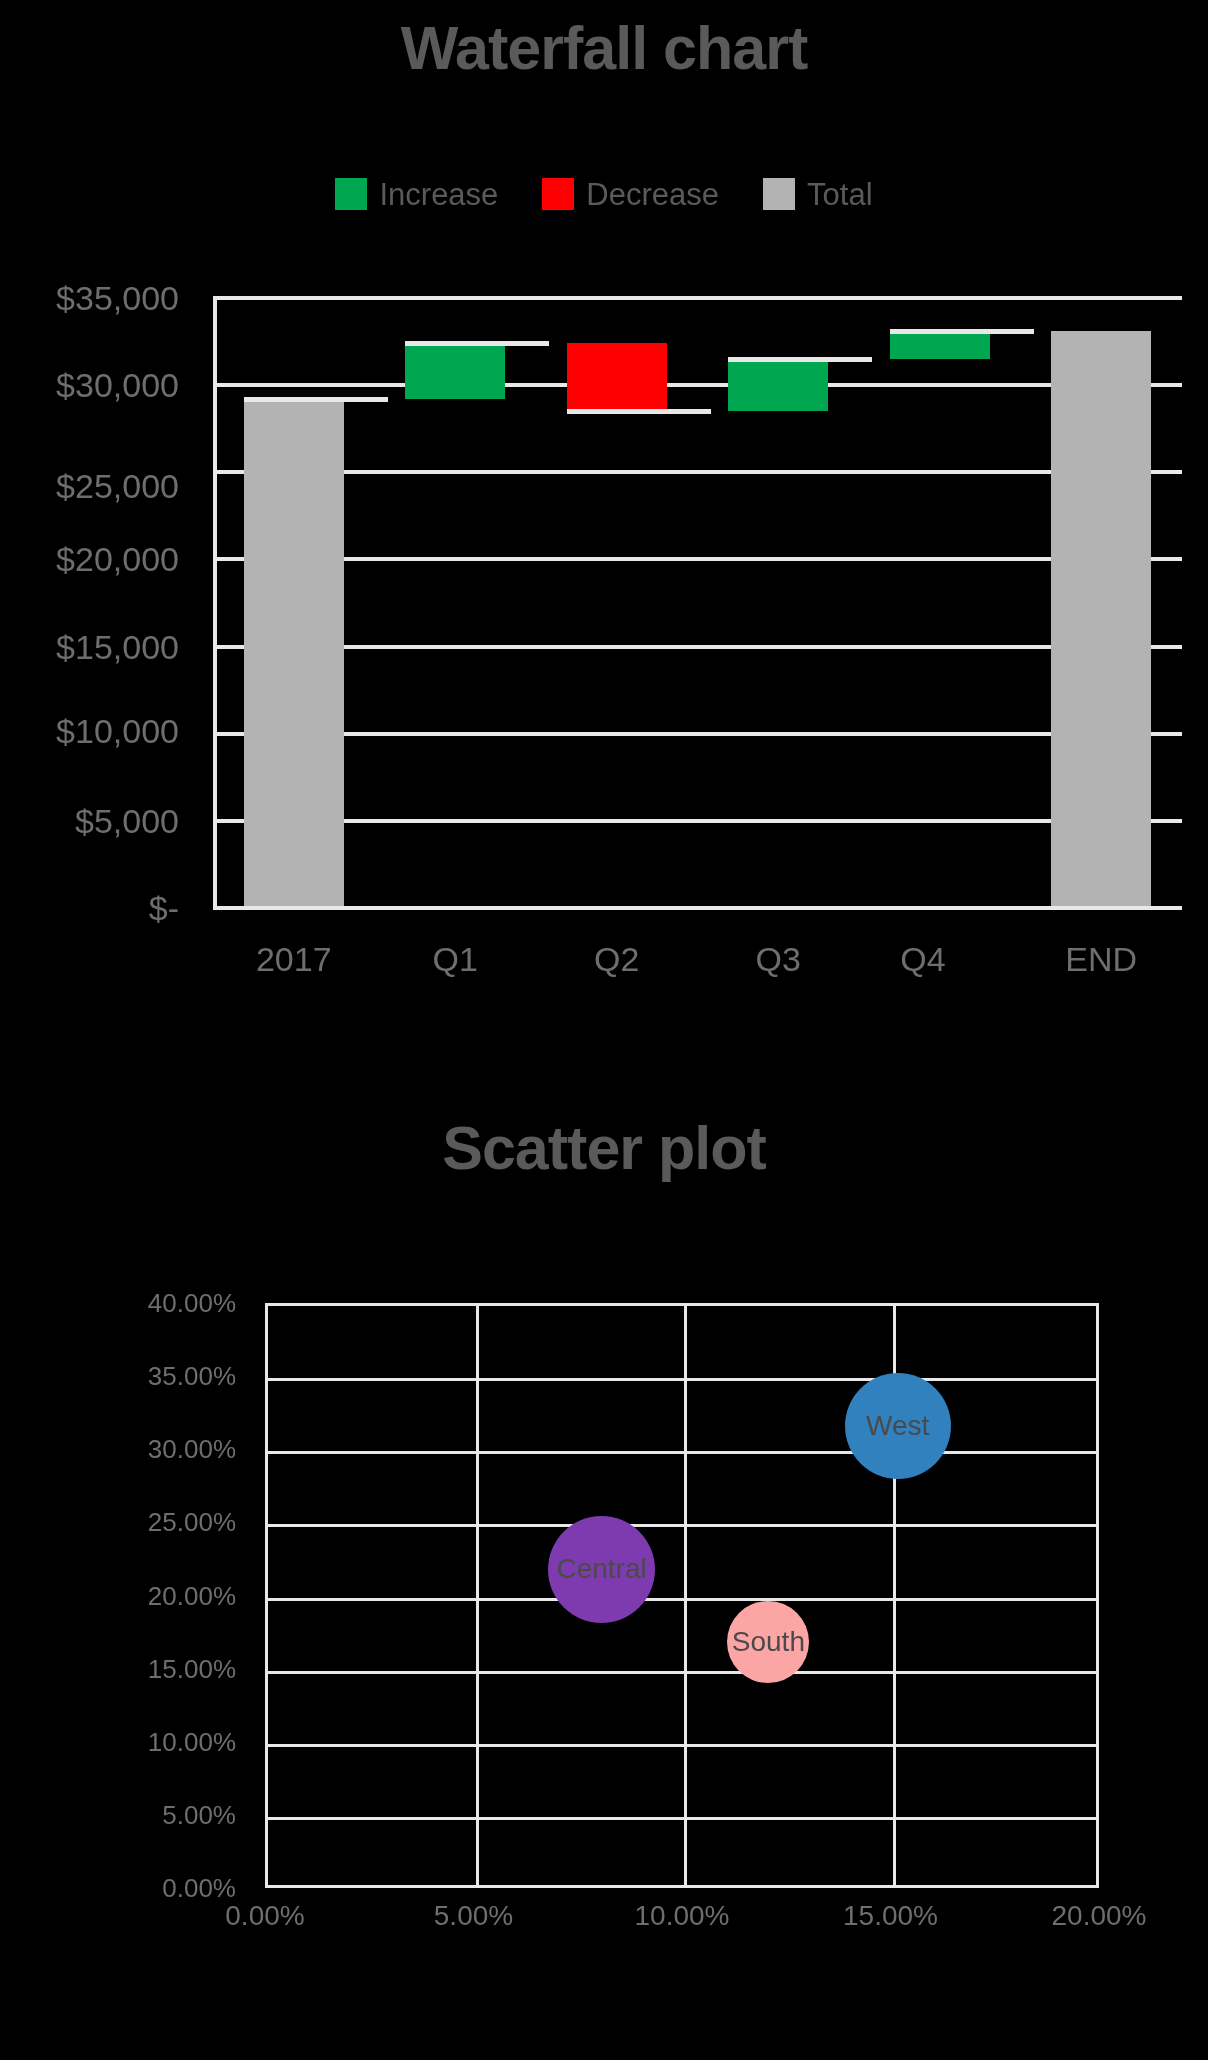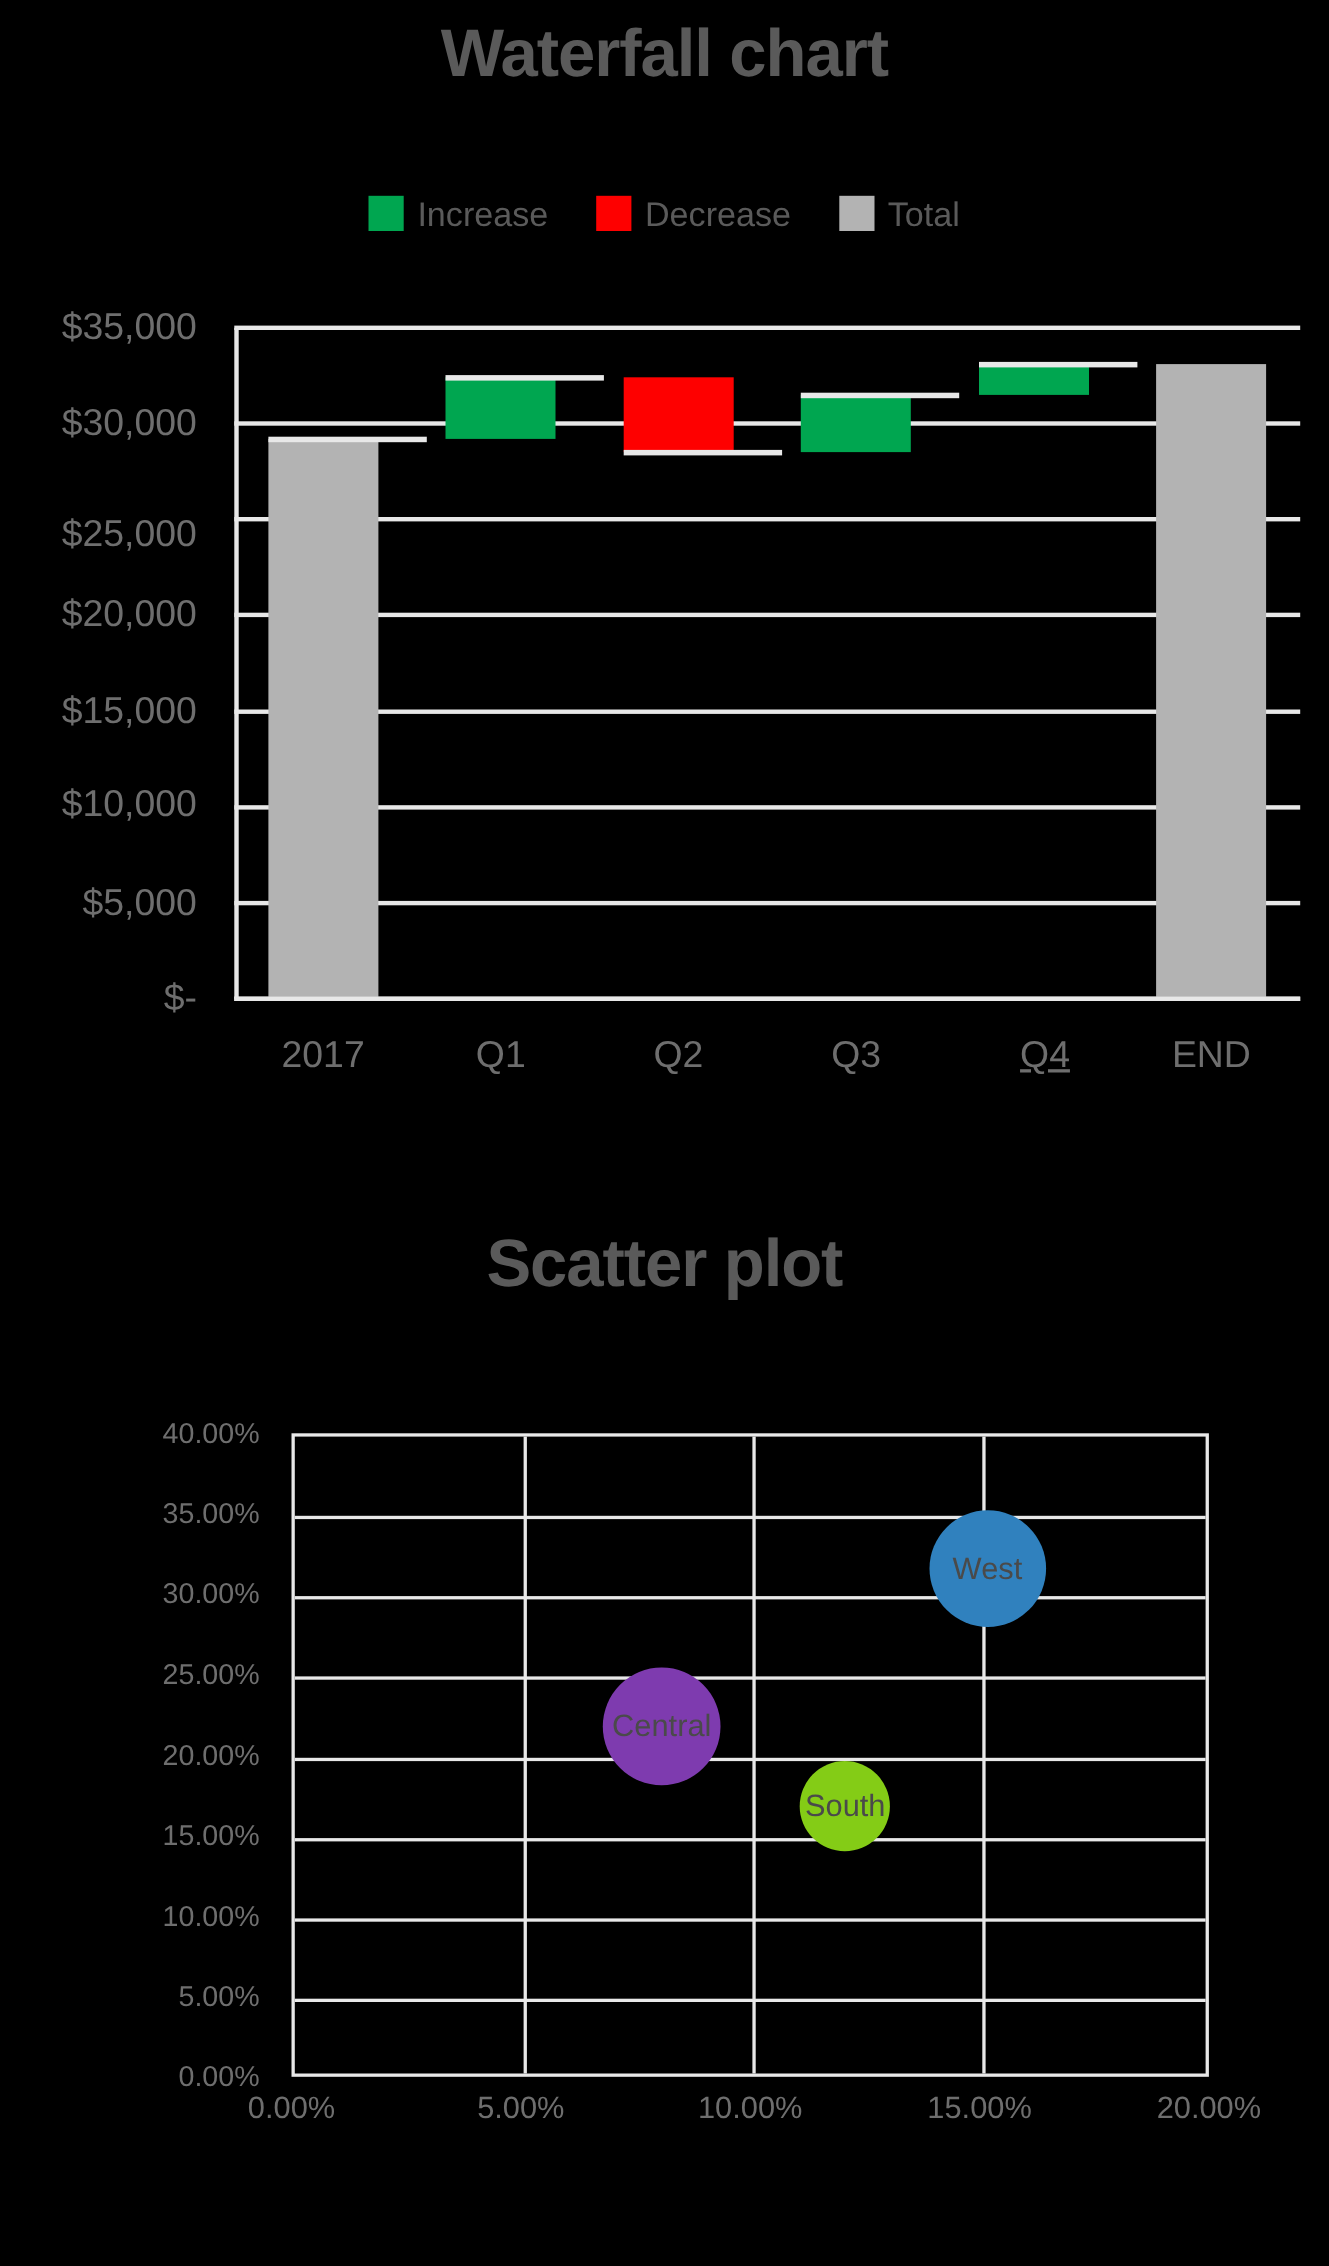--- a/index.html
+++ b/index.html
@@ -126,21 +126,21 @@
       <div class="wf-bar" style="left: 676.685px; top: 33.1143px; width: 100.13px; height: 27.8857px; background: rgb(0, 166, 80);"></div>
       <div class="wf-conn" style="left: 676.685px; width: 143.897px; top: 31.1143px;"></div>
       <div class="wf-bar" style="left: 838.185px; top: 33.1143px; width: 100.13px; height: 576.886px; background: rgb(179, 179, 179);"></div>
       <div class="gridline" style="top: 608px;"></div>
     </div>
   <div class="wf-xlabels" id="wf-xlabels">
       <div class="wf-xlabel" style="left: 80.75px;">2017</div>
       <div class="wf-xlabel" style="left: 242.25px;">Q1</div>
       <div class="wf-xlabel" style="left: 403.75px;">Q2</div>
       <div class="wf-xlabel" style="left: 565.25px;">Q3</div>
-      <div class="wf-xlabel" style="left: 737px; text-decoration: underline;">Q4</div>
+      <div class="wf-xlabel" style="left: 710px;">Q4</div>
       <div class="wf-xlabel" style="left: 888.25px;">END</div>
     </div>
 </div>
 
 <div class="panel" id="scatter">
 
   <div class="chart-title" id="sc-title">Scatter plot</div>
 
   <div class="sc-ylabels" id="sc-ylabels">
       <div class="sc-ylabel" style="top: 0px;">40.00%</div>
@@ -160,21 +160,21 @@
       <div class="gy" style="top: 510.875px;"></div>
       <div class="gy" style="top: 437.75px;"></div>
       <div class="gy" style="top: 364.625px;"></div>
       <div class="gy" style="top: 291.5px;"></div>
       <div class="gy" style="top: 218.375px;"></div>
       <div class="gy" style="top: 145.25px;"></div>
       <div class="gy" style="top: 72.125px;"></div>
       <div class="bubble" style="width: 107px; height: 107px; left: 280.1px; top: 209.75px; background: rgb(126, 59, 175);">
         <span>Central</span>
       </div>
-      <div class="bubble" style="width: 82px; height: 82px; left: 459.4px; top: 295.375px; background: #84cc16;">
+      <div class="bubble" style="width: 82px; height: 82px; left: 459.4px; top: 295.375px; background: #fca5a5;">
         <span>South</span>
       </div>
       <div class="bubble" style="width: 106px; height: 106px; left: 576.67px; top: 66.925px; background: rgb(48, 129, 190);">
         <span>West</span>
       </div>
     </div>
   <div class="sc-xlabels" id="sc-xlabels">
       <div class="sc-xlabel" style="left: 0px;">0.00%</div>
       <div class="sc-xlabel" style="left: 208.5px;">5.00%</div>
       <div class="sc-xlabel" style="left: 417px;">10.00%</div>

